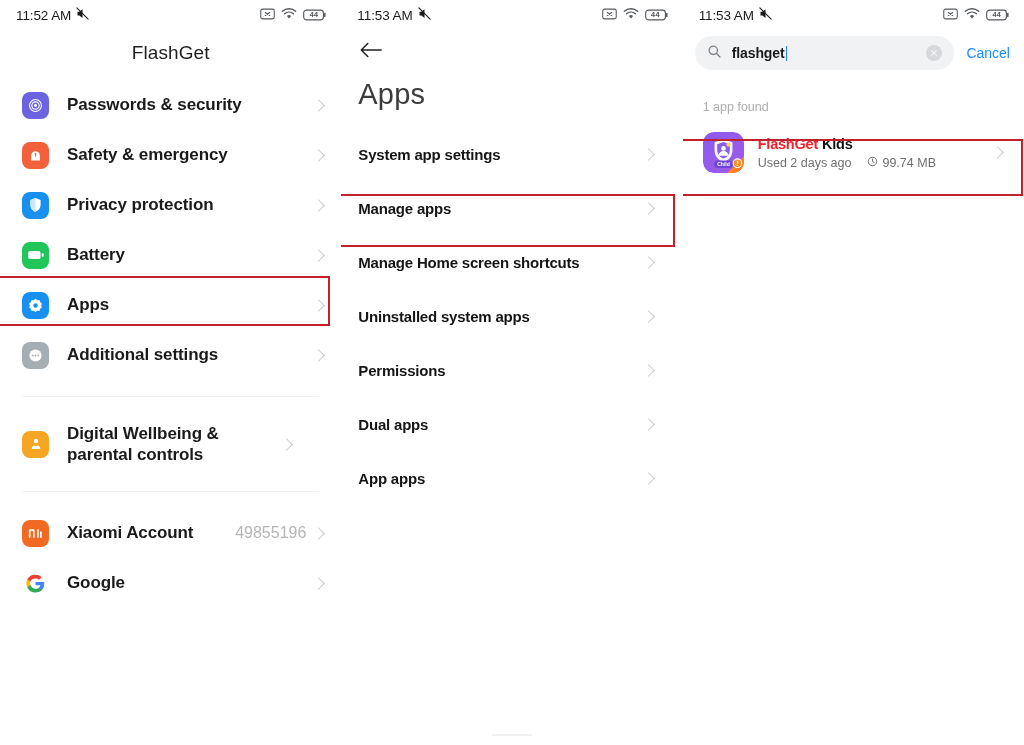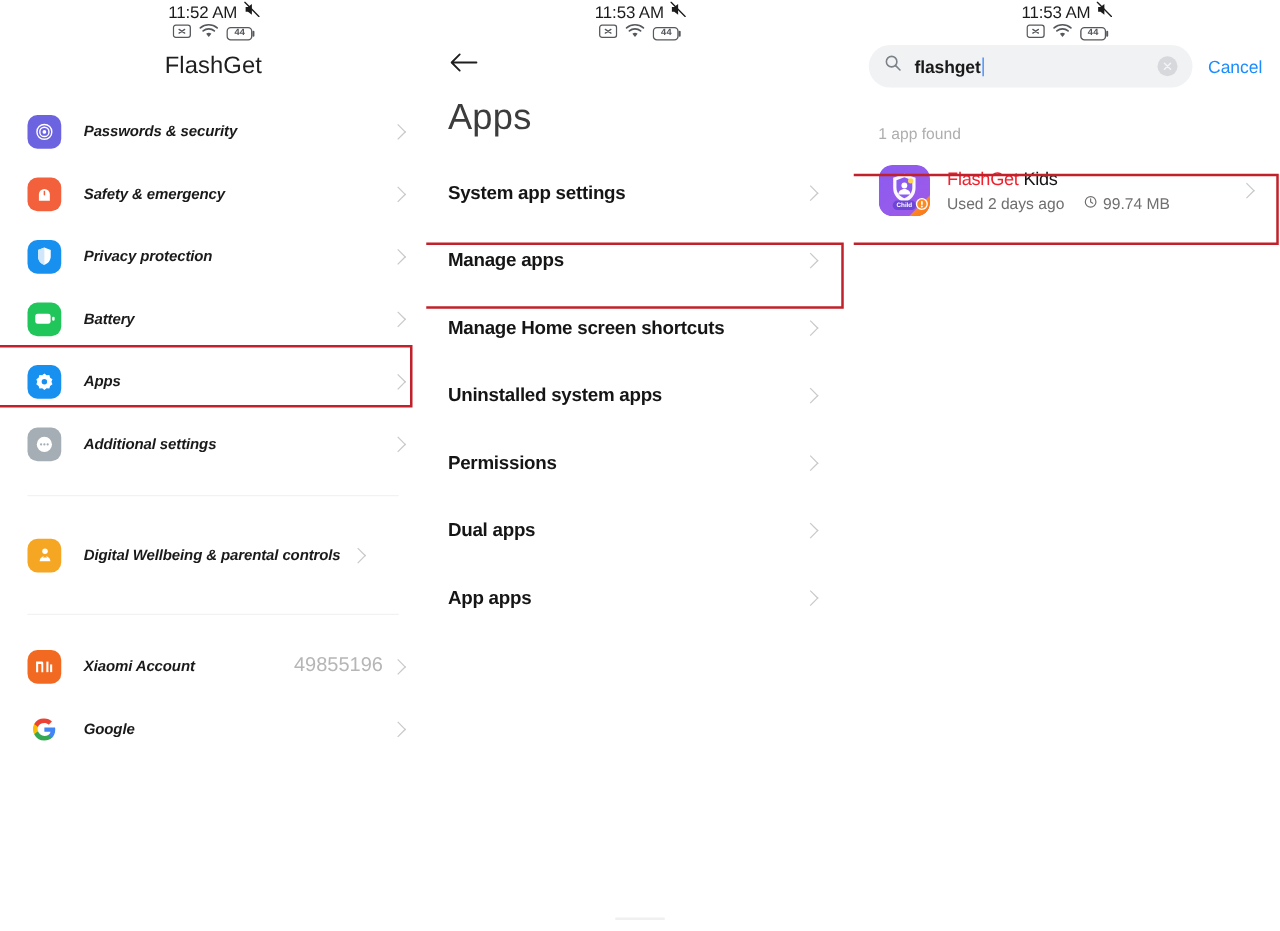--- a/index.html
+++ b/index.html
@@ -22,21 +22,20 @@
     overflow: hidden;
   }
 
   
   .statusbar {
     height: 30px;
     display: flex;
     align-items: center;
     justify-content: space-between;
     padding: 0 14px 0 16px;
-    flex-direction: column;
   }
   .sb-left {
     display: flex; align-items: center; gap: 4px;
     font-size: 13.5px; color: #1b1b1b; font-weight: 500;
     letter-spacing: -0.1px;
   }
   .sb-right { display: flex; align-items: center; gap: 6px; }
   .ic-mute { display: block; }
   .ic-simx { display: block; }
   .ic-wifi { display: block; }
@@ -66,27 +65,26 @@
   }
   .srow .app-ic {
     width: 27px; height: 27px;
     border-radius: 8px;
     flex: 0 0 27px;
     display: flex; align-items: center; justify-content: center;
     position: relative;
   }
   .srow .lbl {
     margin-left: 18px;
-    font-size: 12px;
+    font-size: 17px;
     color: #1a1a1a;
     font-weight: 700;
     line-height: 1.25;
     flex: 1;
     letter-spacing: -0.1px;
-    font-style: italic;
   }
   .srow .sub-val {
     font-size: 16px; color: #b6b6b6; font-weight: 400;
     margin-right: 8px;
   }
   .chev {
     width: 9px; height: 9px;
     border-right: 1.7px solid #c9c9c9;
     border-top: 1.7px solid #c9c9c9;
     transform: rotate(45deg);
@@ -177,21 +175,21 @@
   }
   .res-icon {
     width: 41px; height: 41px;
     border-radius: 11px;
     flex: 0 0 41px;
     position: relative;
     overflow: hidden;
   }
   .res-txt { flex: 1; min-width: 0; }
   .res-name {
-    font-size: 14.5px; font-weight: 400; letter-spacing: -0.2px;
+    font-size: 14.5px; font-weight: 700; letter-spacing: -0.2px;
     line-height: 1.3;
     margin-top: 32px;
   }
   .res-name .brand { color: #f0222e; }
   .res-name .rest { color: #141414; }
   .res-meta {
     display: flex; align-items: center; gap: 16px;
     margin-top: 3px;
     font-size: 12.5px; color: #6f6f6f; font-weight: 400;
   }

